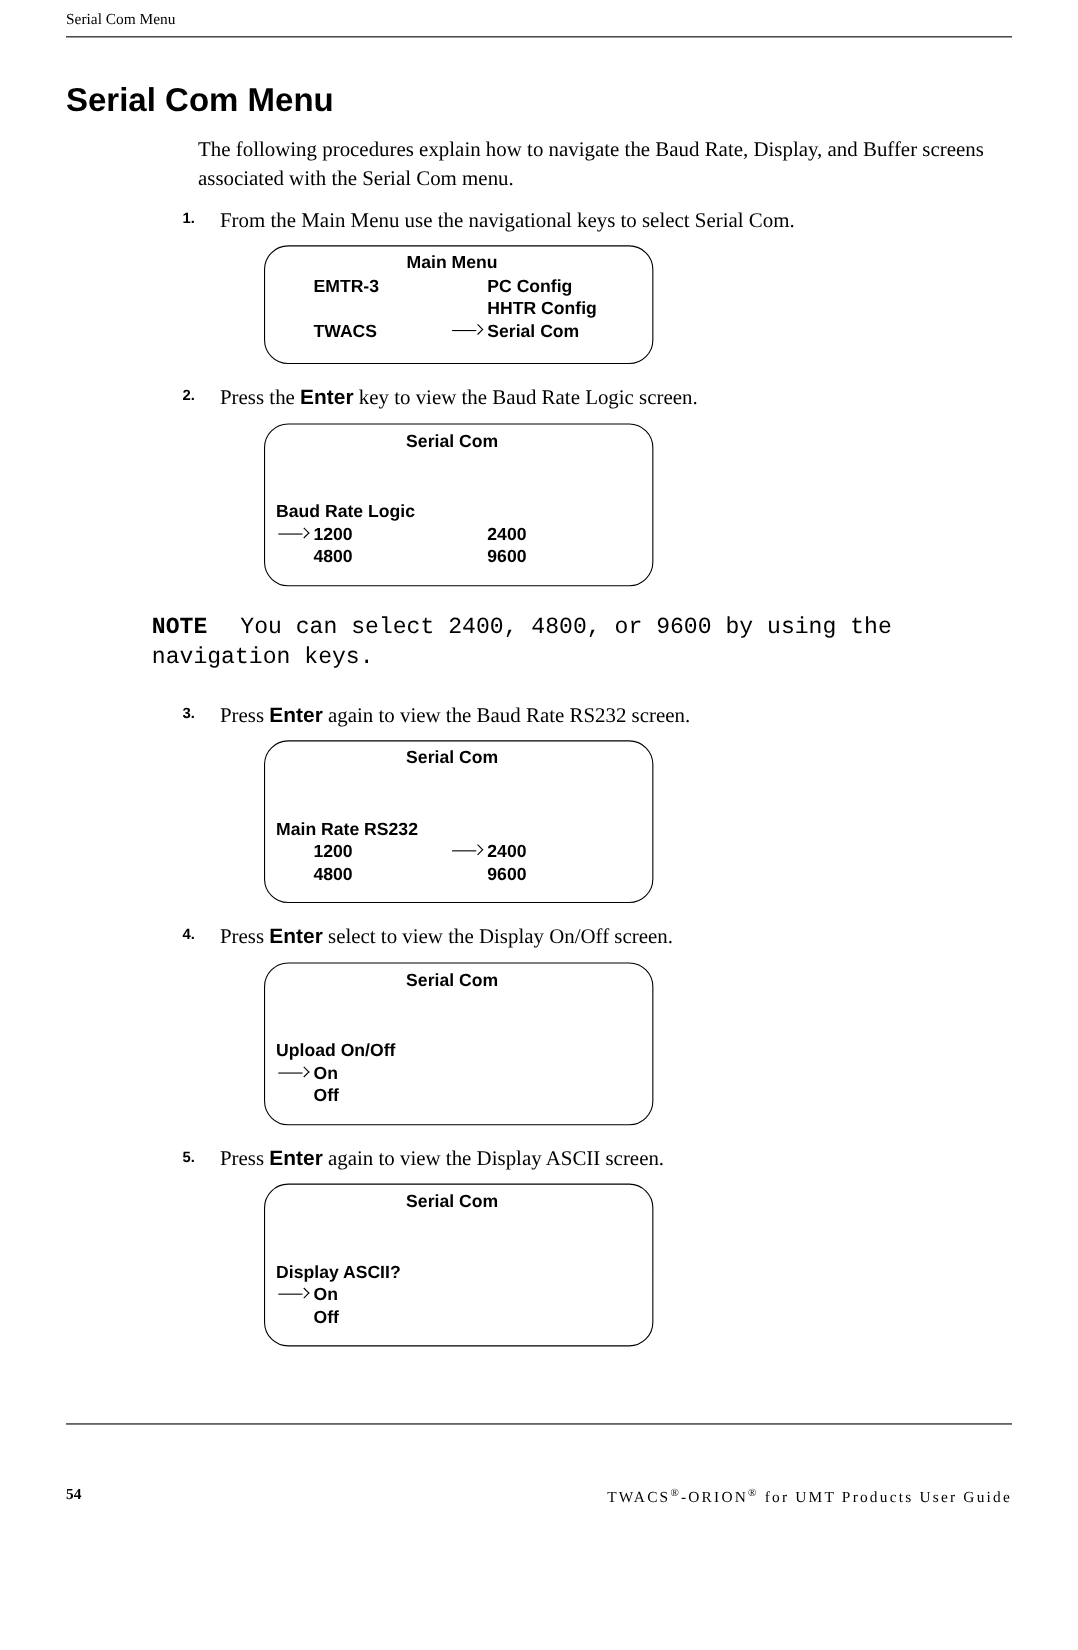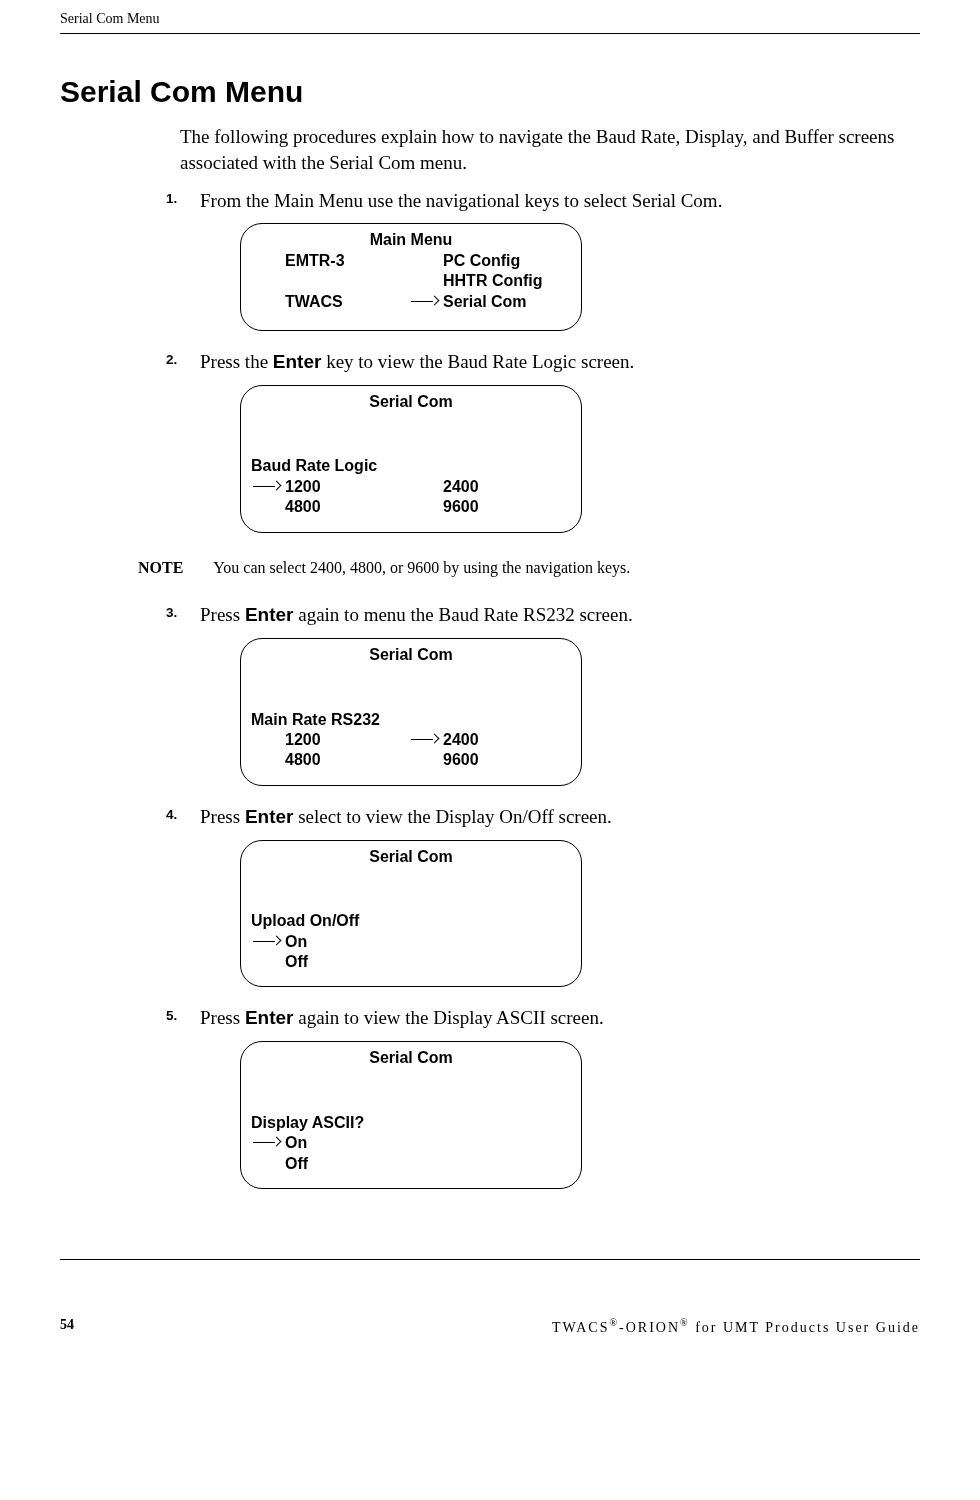--- a/index.html
+++ b/index.html
@@ -50,21 +50,21 @@
     font-family: Verdana, Geneva, sans-serif;
     font-weight: 700;
     font-size: 13.5px;
   }
   .bold-sans { font-family: Verdana, Geneva, sans-serif; font-weight: 700; }
   .lcd {
     border: 1.5px solid #000;
     border-radius: 22px;
     width: 340px;
     margin: 10px 0 18px 40px;
-    padding: 6px 0 14px 0;
+    padding: 6px 12px 14px 0;
     font-family: Arial, Helvetica, sans-serif;
     font-size: 16px;
     line-height: 1.28;
     position: relative;
     min-height: 86px;
   }
   .lcd .lcd-title {
     text-align: center;
     font-weight: 700;
   }
@@ -100,22 +100,22 @@
     left: 20px;
     top: 0;
     width: 6px;
     height: 6px;
     border-top: 1.2px solid #000;
     border-right: 1.2px solid #000;
     transform: rotate(45deg);
   }
   .note-row {
     margin: 24px 0 24px 78px;
-    font-family: Liberation Serif, serif;
-    font-size: 16px;
+    font-family: Liberation Mono, monospace;
+    font-size: 21px;
   }
   .note-row .note-label { font-weight: 700; margin-right: 30px; }
   .footer {
     margin-top: 52px;
     display: flex;
     justify-content: space-between;
     font-size: 13px;
     padding-top: 4px;
   }
   .footer .pn {
@@ -200,21 +200,21 @@
   </ol>
 
   <div class="note-row">
     <span class="note-label">NOTE</span><span>You can select 2400, 4800, or 9600 by using the navigation keys.</span>
   </div>
 
   <ol class="steps">
     <li>
       <span class="step-num">3.</span>
       <span>
-        <span>Press </span><span class="bold-sans">Enter</span><span> again to menu the Baud Rate RS232 screen.</span>
+        <span>Press </span><span class="bold-sans">Enter</span><span> again to view the Baud Rate RS232 screen.</span>
       </span>
 
       <div class="lcd">
         <div class="lcd-title">Serial Com</div>
         <div class="sub">Main Rate RS232</div>
         <div class="row">
           <span class="sel-col"></span>
             <span class="c1">1200</span>
           <span class="sel-col2"><span class="arrow"></span></span>
             <span class="c2">2400</span>

